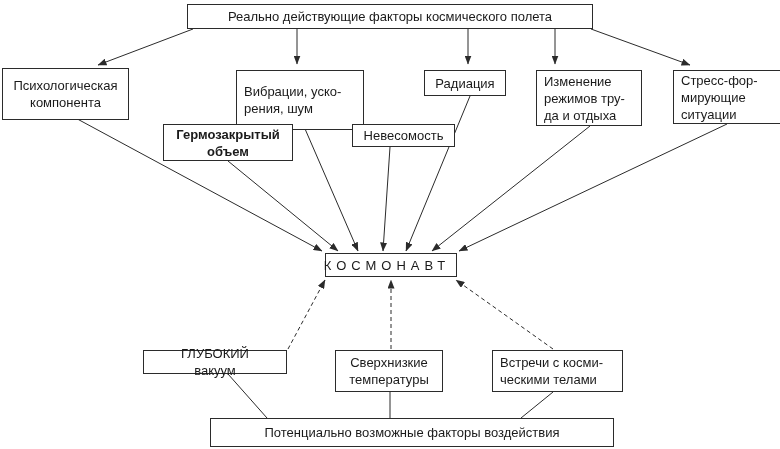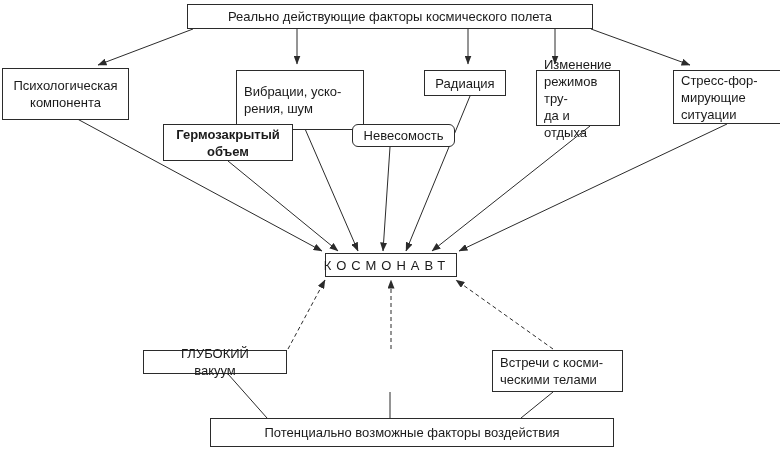--- a/index.html
+++ b/index.html
@@ -40,24 +40,24 @@
   }
   .node.caps-spaced {
     letter-spacing: 5px;
     padding-left: 8px;
   }
   
   #n-real        { left: 187px; top: 4px;   width: 406px; height: 25px; }
   #n-psych       { left: 2px;   top: 68px;  width: 127px; height: 52px; }
   #n-vibr        { left: 236px; top: 70px;  width: 128px; height: 60px; }
   #n-rad         { left: 424px; top: 70px;  width: 82px;  height: 26px; }
-  #n-work        { left: 536px; top: 70px;  width: 84px; height: 56px; }
+  #n-work        { left: 536px; top: 70px;  width: 106px; height: 56px; }
   #n-stress      { left: 673px; top: 70px;  width: 114px; height: 54px; }
   #n-sealed      { left: 163px; top: 124px; width: 130px; height: 37px; font-weight: bold; }
-  #n-weight      { left: 352px; top: 124px; width: 103px; height: 23px; border-radius: 6px; }
+  #n-weight      { left: 352px; top: 124px; width: 103px; height: 23px; }
   #n-cosmo       { left: 325px; top: 253px; width: 132px; height: 24px; }
   #n-vacuum      { left: 143px; top: 350px; width: 144px; height: 24px; }
   #n-lowtemp     { left: 335px; top: 350px; width: 108px; height: 42px; }
   #n-bodies      { left: 492px; top: 350px; width: 131px; height: 42px; }
   #n-potential   { left: 210px; top: 418px; width: 404px; height: 29px; }
 </style>
 </head>
 <body>
 
 <div id="canvas">
@@ -106,18 +106,20 @@
 мирующие
 ситуации</div>
 
   <div class="node" id="n-sealed">Гермозакрытый
 объем</div>
   <div class="node" id="n-weight">Невесомость</div>
 
   <div class="node caps-spaced" id="n-cosmo">КОСМОНАВТ</div>
 
   <div class="node" id="n-vacuum">ГЛУБОКИЙ вакуум</div>
+  <div class="node" id="n-lowtemp">Сверхнизкие
+температуры</div>
   <div class="node left" id="n-bodies">Встречи с косми-
 ческими телами</div>
 
   <div class="node" id="n-potential">Потенциально возможные факторы воздействия</div>
 
 </div>
 
 </body></html>

